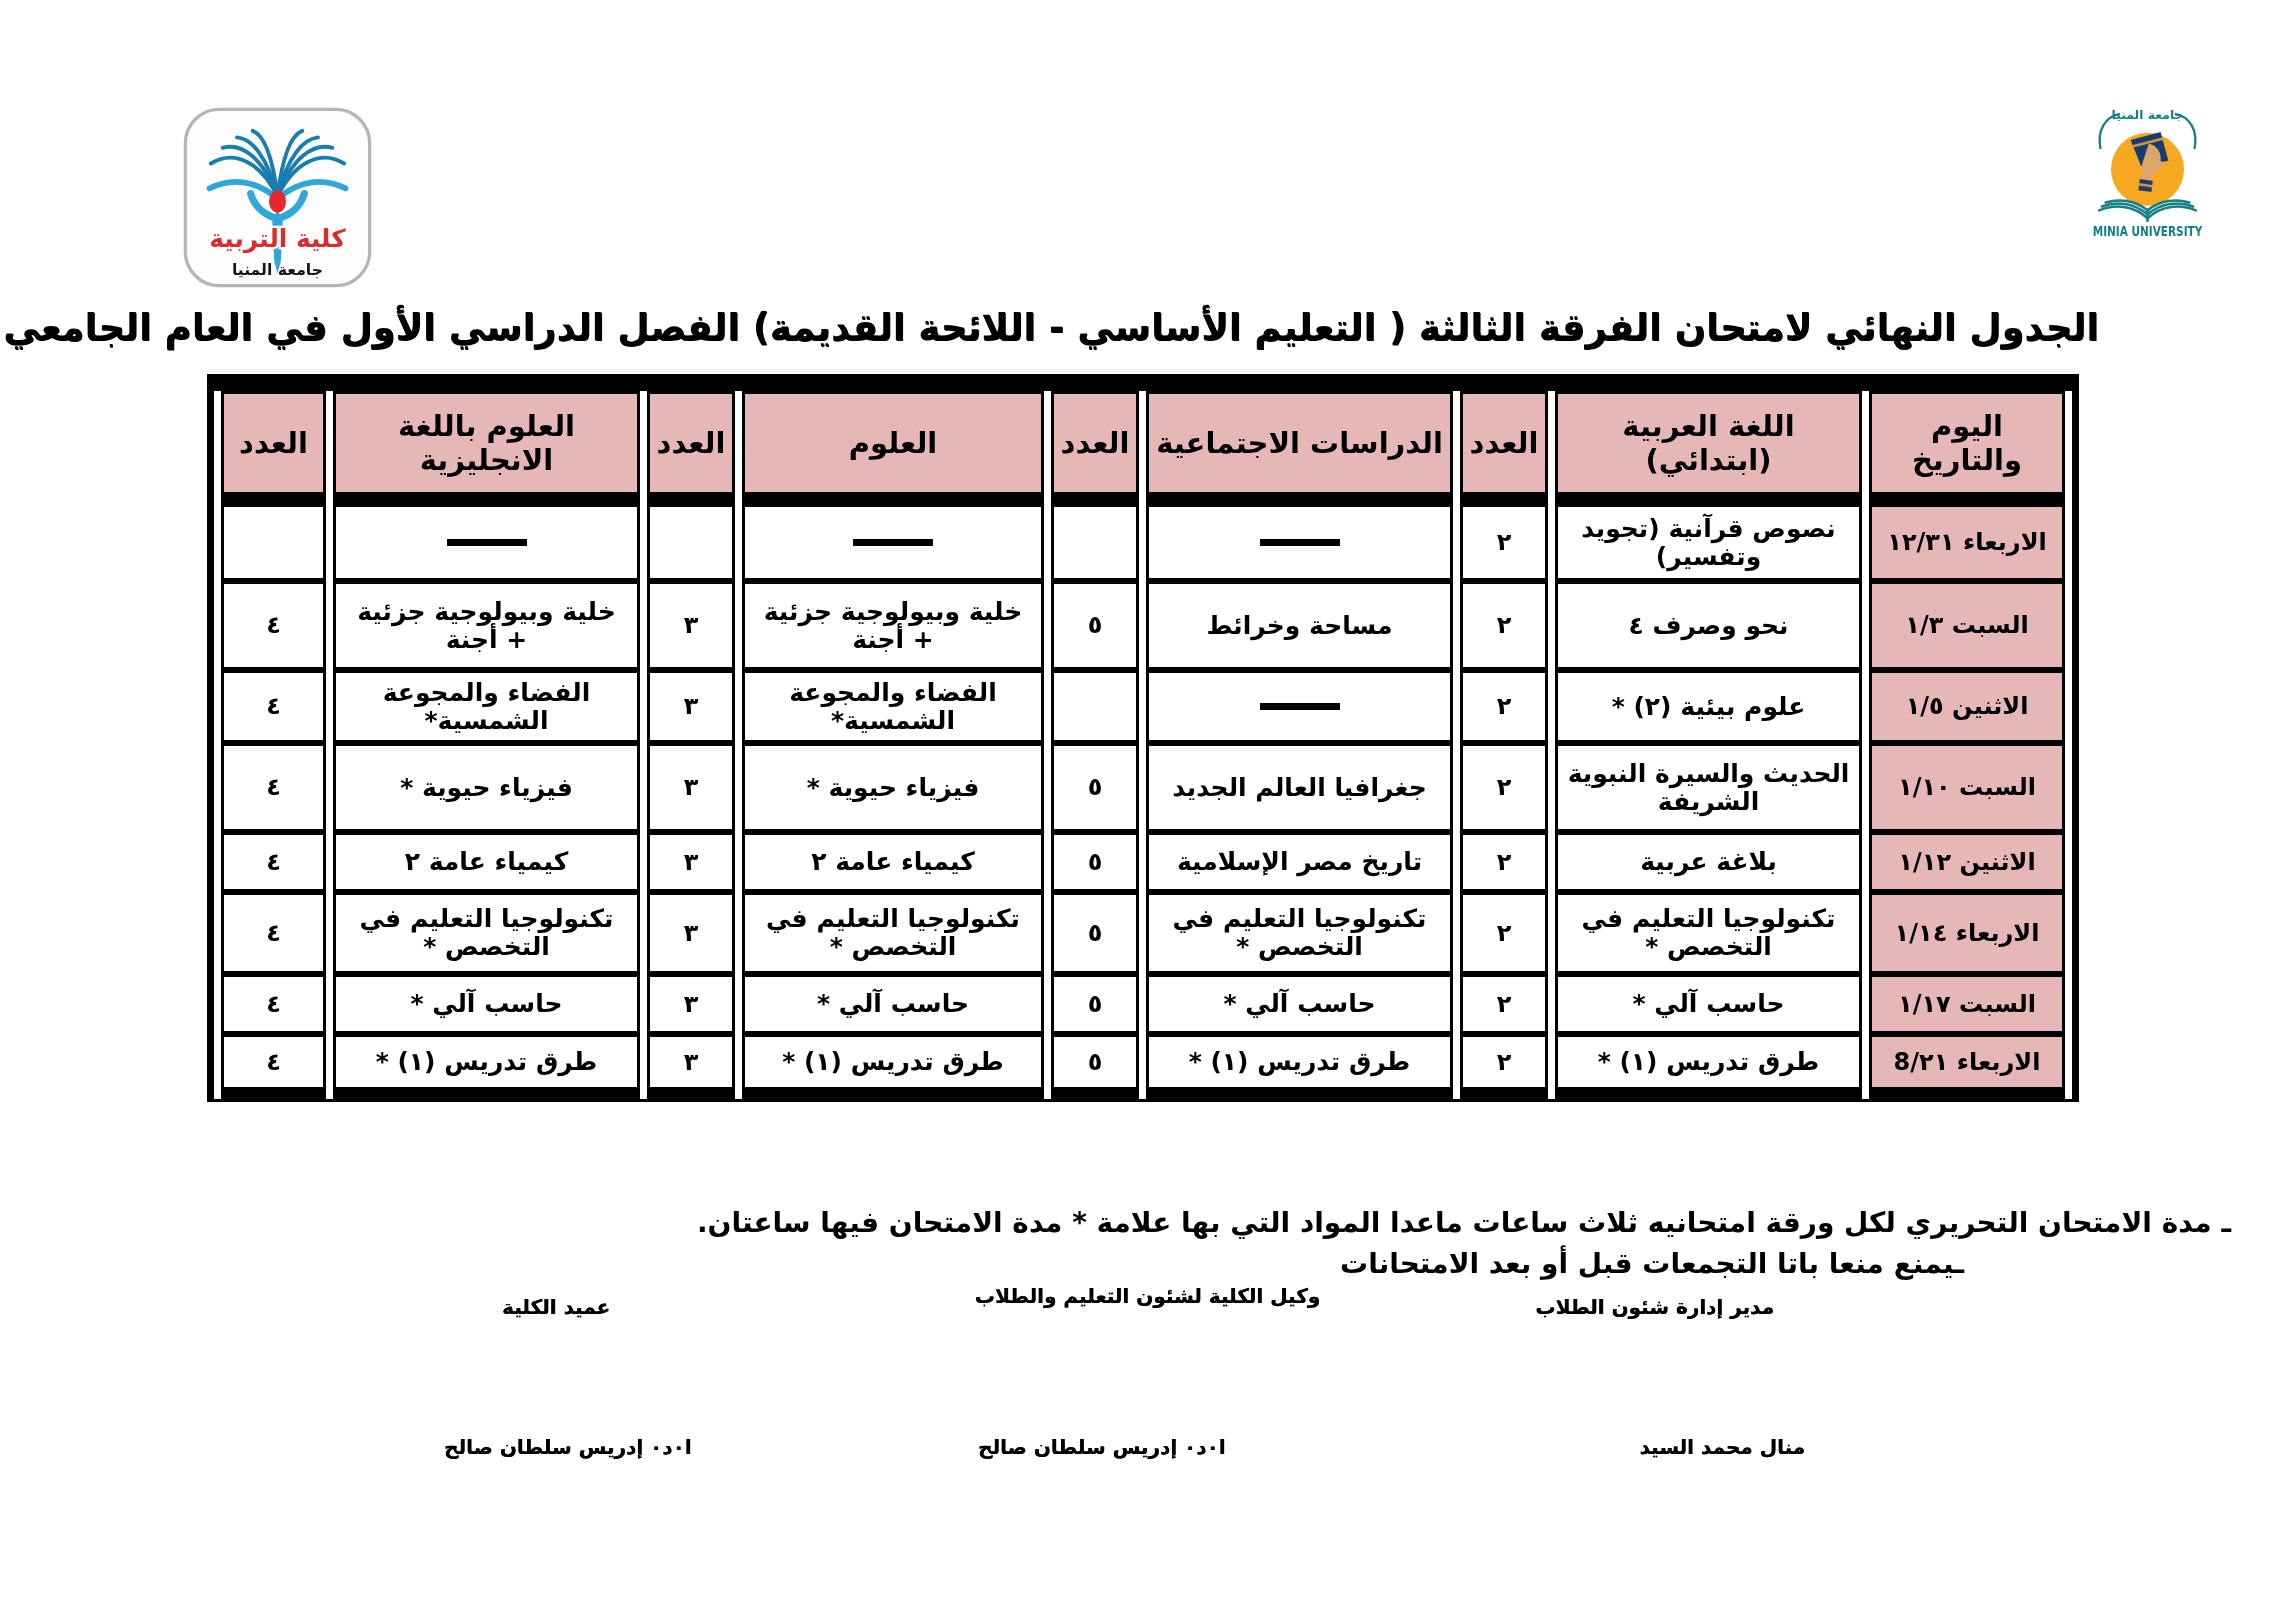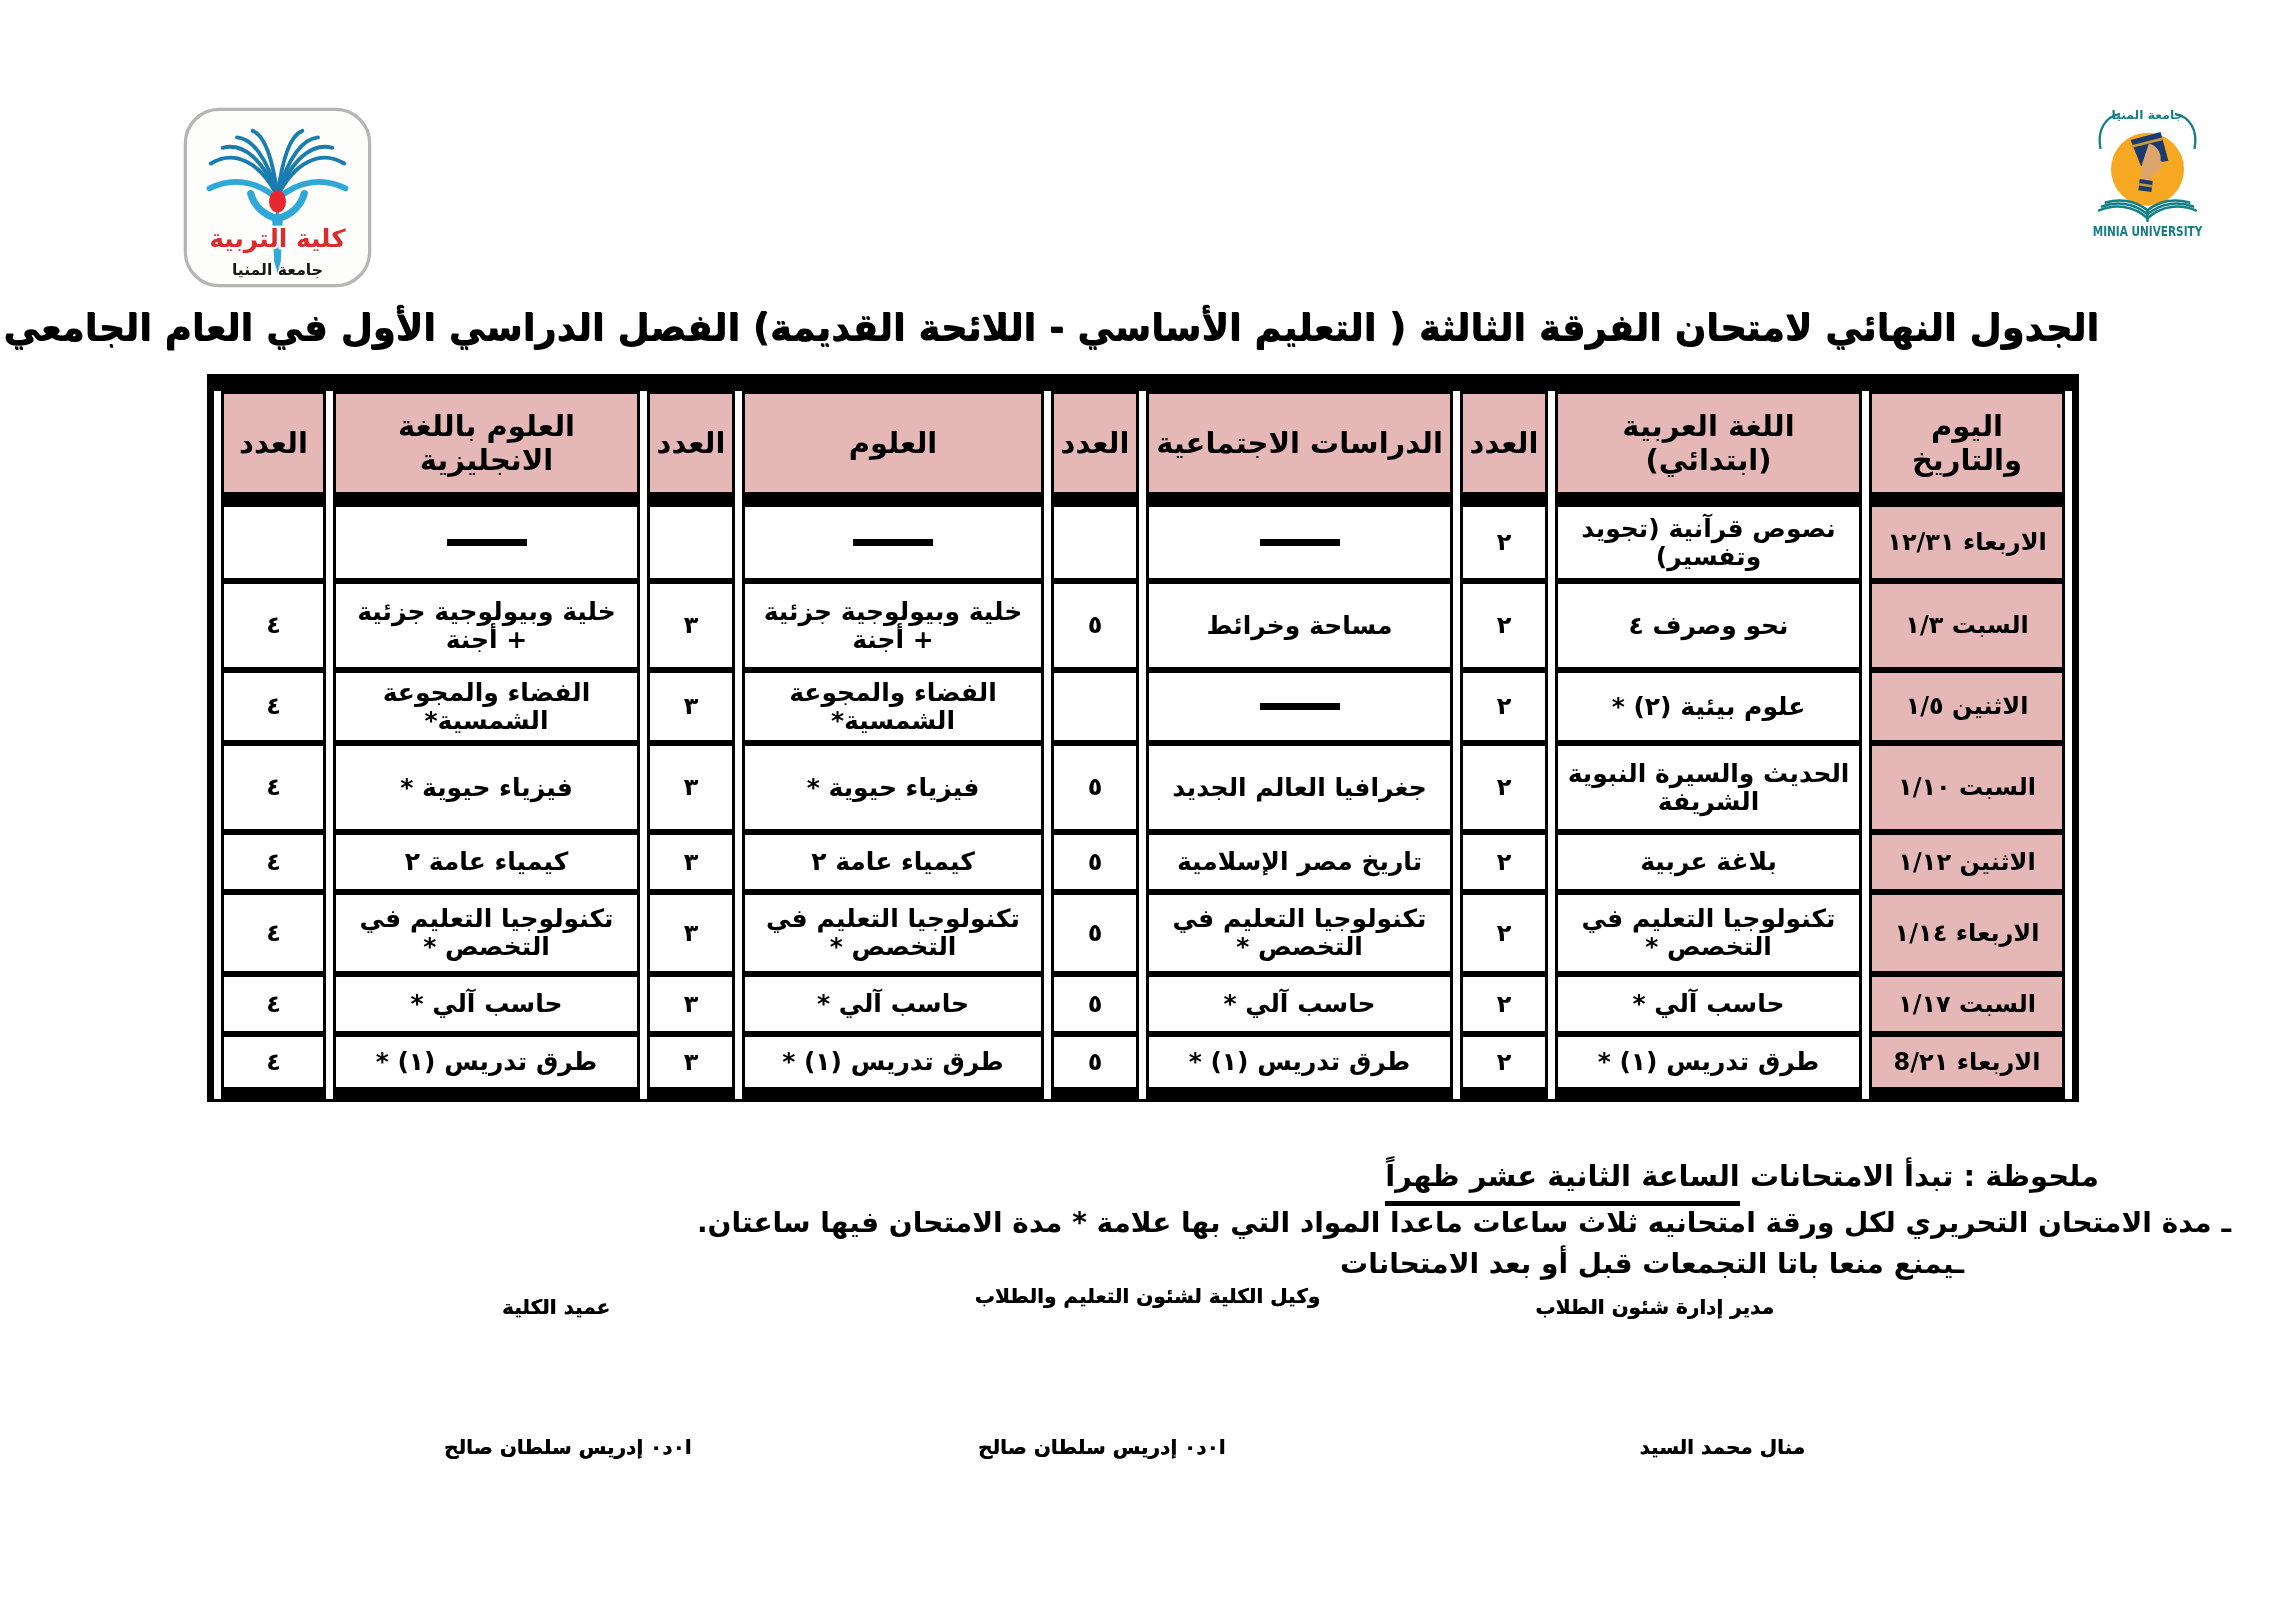--- a/index.html
+++ b/index.html
@@ -255,23 +255,20 @@
             <td class="count-cell">٥</td>
             <td>طرق تدريس (١) *</td>
             <td class="count-cell">٣</td>
             <td>طرق تدريس (١) *</td>
             <td class="count-cell">٤</td>
           </tr>
         </tbody>
     </table>
   </div>
 
-  <div class="note note-1">
-    <span>ملحوظة : تبدأ الامتحانات </span><span class="underlined">الساعة الثانية عشر ظهراً</span>
-  </div>
   <div class="note note-2">ـ مدة الامتحان التحريري لكل ورقة امتحانيه ثلاث ساعات ماعدا المواد التي بها علامة * مدة الامتحان فيها ساعتان.</div>
   <div class="note note-3">ـيمنع منعا باتا التجمعات قبل أو بعد الامتحانات</div>
 
   <div class="sig sig-title-right">مدير إدارة شئون الطلاب</div>
   <div class="sig sig-title-center">وكيل الكلية لشئون التعليم والطلاب</div>
   <div class="sig sig-title-left">عميد الكلية</div>
   <div class="sig sig-name-right">منال محمد السيد</div>
   <div class="sig sig-name-center">ا٠د٠ إدريس سلطان صالح</div>
   <div class="sig sig-name-left">ا٠د٠ إدريس سلطان صالح</div>
 

